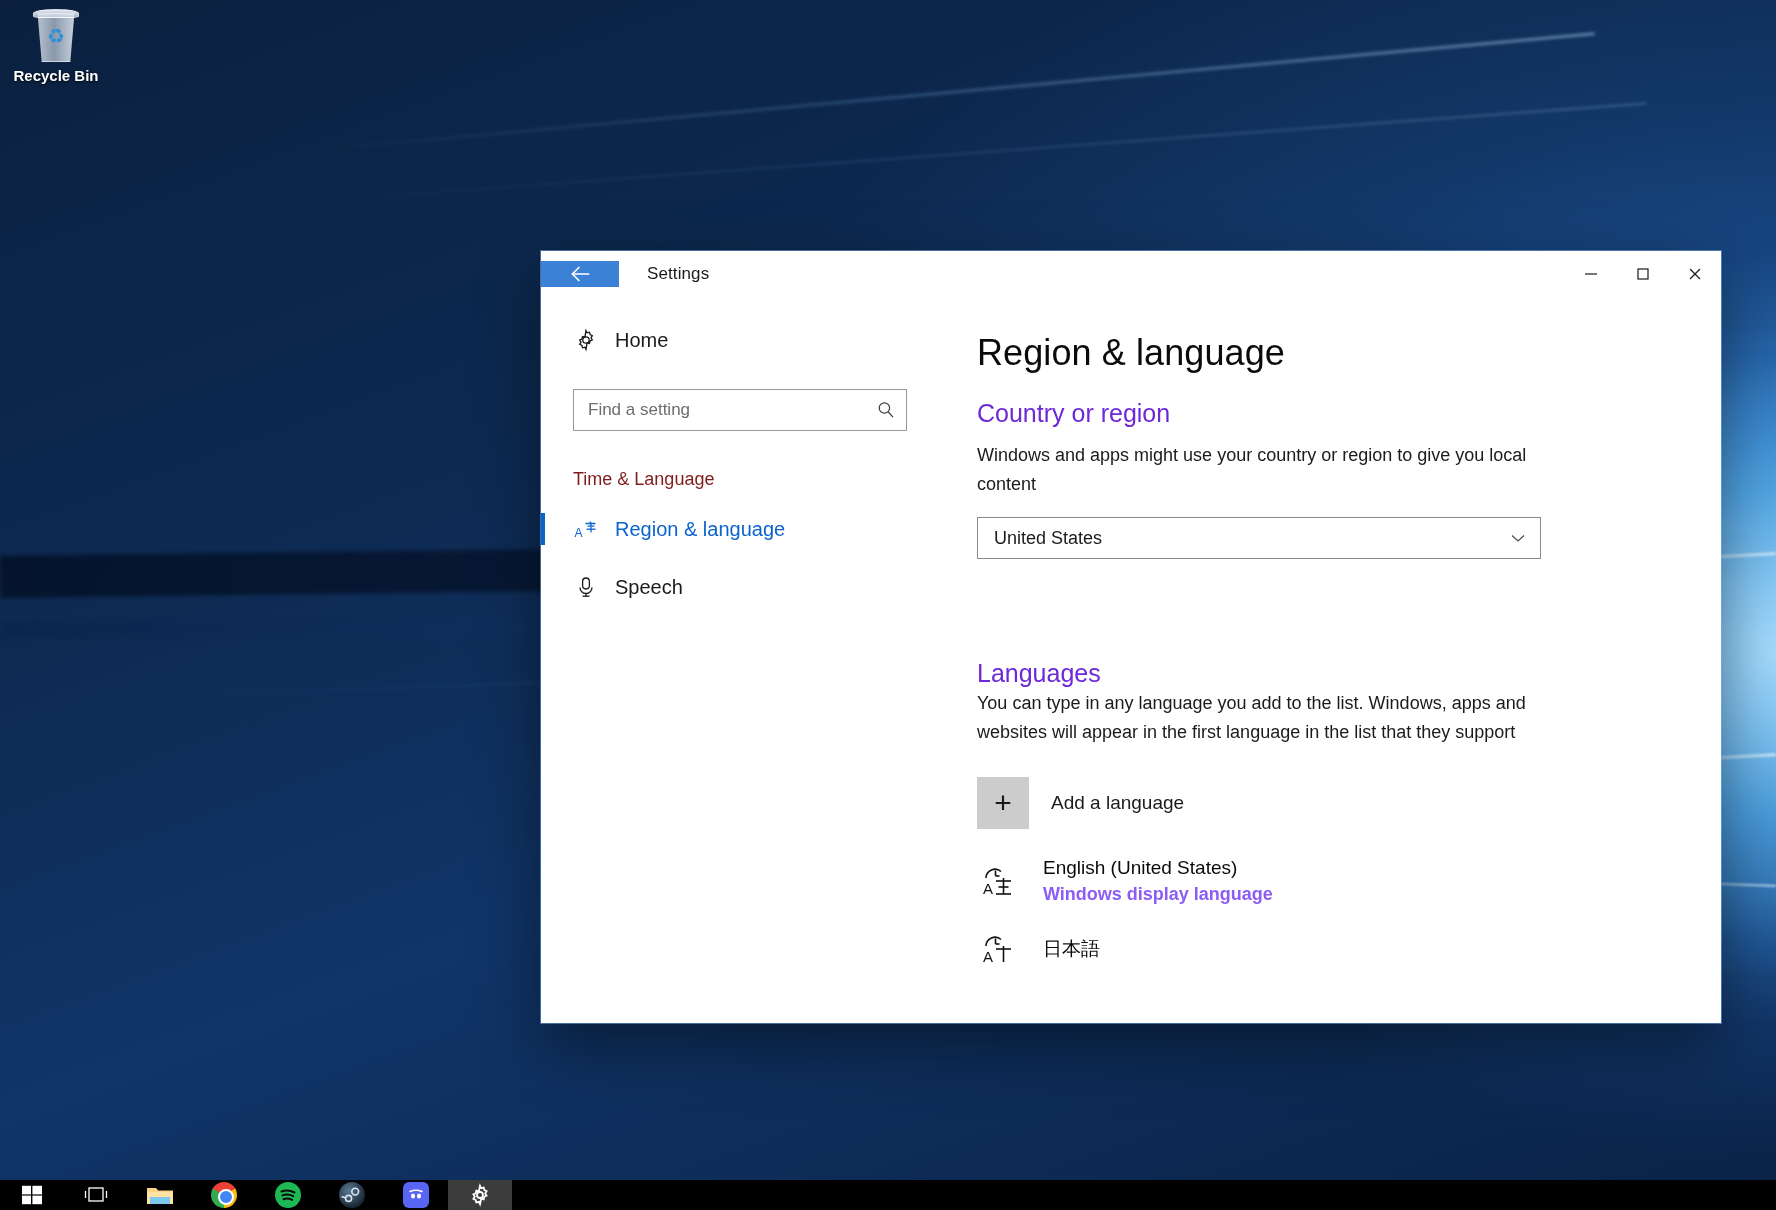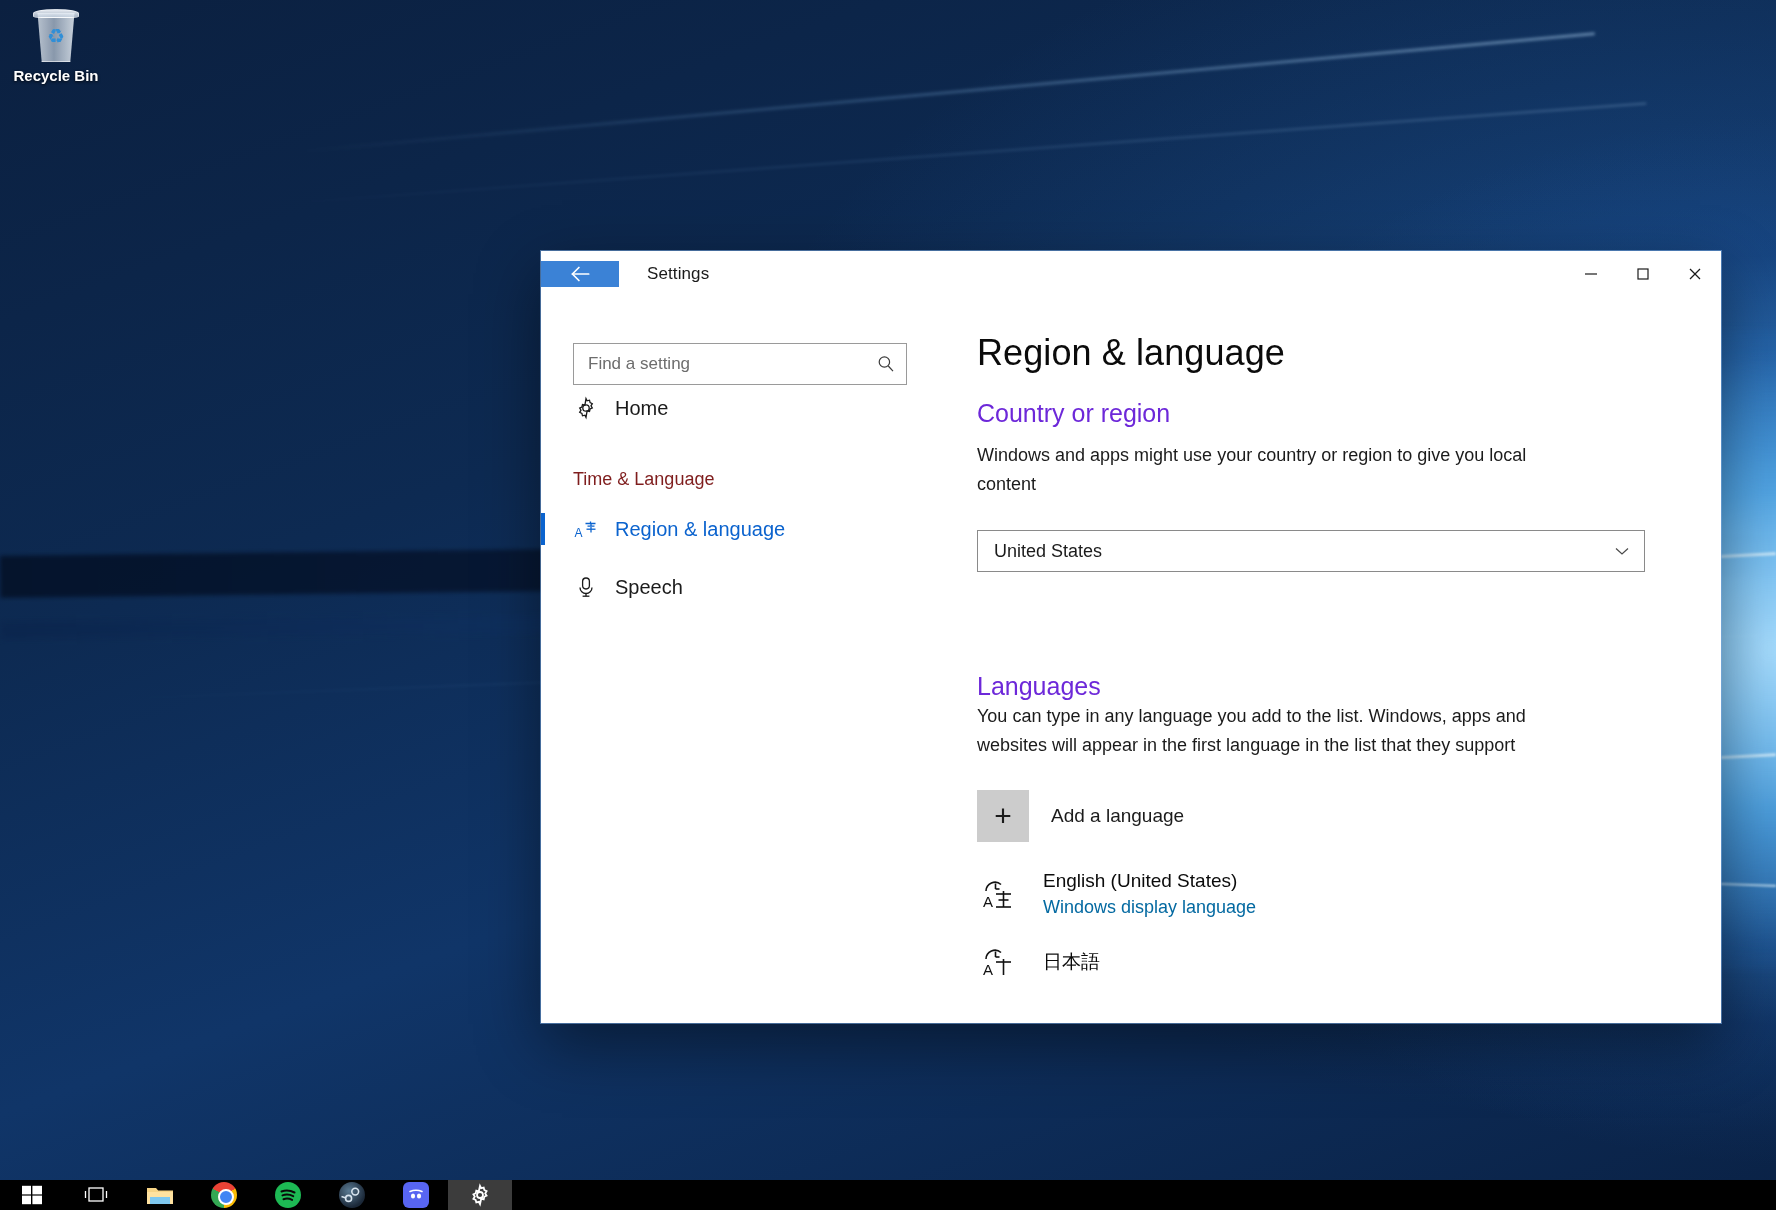--- a/index.html
+++ b/index.html
@@ -142,21 +142,21 @@
   #content {
     flex: 1 1 auto; padding: 34px 60px 0 36px; overflow: hidden; position: relative;
   }
   #page-title { font-size: 36px; font-weight: 400; color: #0b0b0b; line-height: 44px; letter-spacing: .1px; }
   .section-title { font-size: 25px; font-weight: 400; color: #6d28d9; line-height: 32px; }
   #country-section-title { margin-top: 22px; }
   .body-text { font-size: 18px; line-height: 29px; color: #1b1b1b; max-width: 600px; }
   #country-desc { margin-top: 12px; }
 
   #country-select {
-    margin-top: 31px; width: 668px; height: 42px; border: 1px solid #8a8a8a; background: #fff;
+    margin-top: 18px; width: 564px; height: 42px; border: 1px solid #8a8a8a; background: #fff;
     display: flex; align-items: center; justify-content: space-between;
     padding: 0 12px 0 16px; cursor: default;
   }
   #country-select-value { font-size: 18px; color: #1b1b1b; }
   #country-select-chevron { color: #4a4a4a; display: flex; align-items: center; }
 
   #languages-section-title { margin-top: 98px; }
   #languages-desc { }
 
   #add-language-row {
@@ -169,21 +169,21 @@
     font-size: 30px; color: #1b1b1b; line-height: 1;
   }
   #add-language-label { font-size: 19px; color: #1b1b1b; }
 
   .lang-row {
     margin-top: 22px; display: flex; align-items: center; gap: 20px; cursor: default;
     width: 600px;
   }
   .lang-icon { width: 46px; flex: 0 0 46px; display: flex; align-items: center; justify-content: center; color: #111; }
   .lang-name { font-size: 19px; color: #0b0b0b; line-height: 26px; }
-  .lang-sub { font-size: 18px; color: #0369a1; line-height: 26px; }
+  .lang-sub { font-size: 18px; color: #8b5cf6; line-height: 26px; font-weight: bold; }
 
   
   #taskbar {
     position: absolute; left: 0; bottom: 0; width: 1776px; height: 30px;
     background: #000000; display: flex; align-items: stretch;
   }
   .tb-item {
     width: 64px; display: flex; align-items: center; justify-content: center; cursor: default;
   }
   #taskbar-settings { background: #3c3c3c; }
@@ -254,40 +254,40 @@
             <line x1="13" y1="3" x2="3" y2="13" stroke="currentColor" stroke-width="1.2"></line>
           </svg>
         </div>
       </div>
     </div>
 
     <div id="window-body">
 
       <div id="sidebar">
 
+        <div id="home-row">
+          <span class="nav-icon">
+            <svg width="24" height="24" viewBox="0 0 24 24" fill="none" stroke="currentColor" stroke-width="1.3">
+              <circle cx="12" cy="12" r="3.2"></circle>
+              <path d="M12 2.6l1.1 2.2 2.4-.6.6 2.4 2.2 1.1-1.3 2.1 1.3 2.1-2.2 1.1-.6 2.4-2.4-.6L12 21.4l-1.1-2.2-2.4.6-.6-2.4-2.2-1.1 1.3-2.1-1.3-2.1 2.2-1.1.6-2.4 2.4.6z"></path>
+            </svg>
+          </span>
+          <span id="home-label">Home</span>
+        </div>
+
         <div id="search-wrap">
           <div id="search-box">
             <input id="search-input" type="text" placeholder="Find a setting" style="">
             <span id="search-icon">
               <svg width="20" height="20" viewBox="0 0 20 20" fill="none" stroke="currentColor" stroke-width="1.2">
                 <circle cx="8.4" cy="8" r="5.2"></circle>
                   <line x1="12.3" y1="12" x2="17" y2="17.2"></line>
               </svg>
             </span>
           </div>
-        </div>
-
-        <div id="home-row">
-          <span class="nav-icon">
-            <svg width="24" height="24" viewBox="0 0 24 24" fill="none" stroke="currentColor" stroke-width="1.3">
-              <circle cx="12" cy="12" r="3.2"></circle>
-              <path d="M12 2.6l1.1 2.2 2.4-.6.6 2.4 2.2 1.1-1.3 2.1 1.3 2.1-2.2 1.1-.6 2.4-2.4-.6L12 21.4l-1.1-2.2-2.4.6-.6-2.4-2.2-1.1 1.3-2.1-1.3-2.1 2.2-1.1.6-2.4 2.4.6z"></path>
-            </svg>
-          </span>
-          <span id="home-label">Home</span>
         </div>
 
         <div id="nav-group-title">Time &amp; Language</div>
 
 
         <div class="nav-item selected">
           <span class="nav-icon">
             <svg width="24" height="24" viewBox="0 0 24 24" fill="none" stroke="currentColor" stroke-width="1.3">
               <text x="0.5" y="20" font-family="Liberation Sans, sans-serif" font-size="12" fill="currentColor" stroke="none">A</text>
               <path d="M11.5 6.5h10M16.5 4.5v2M13.5 9.2h7M17 6.5v2.7"></path>

